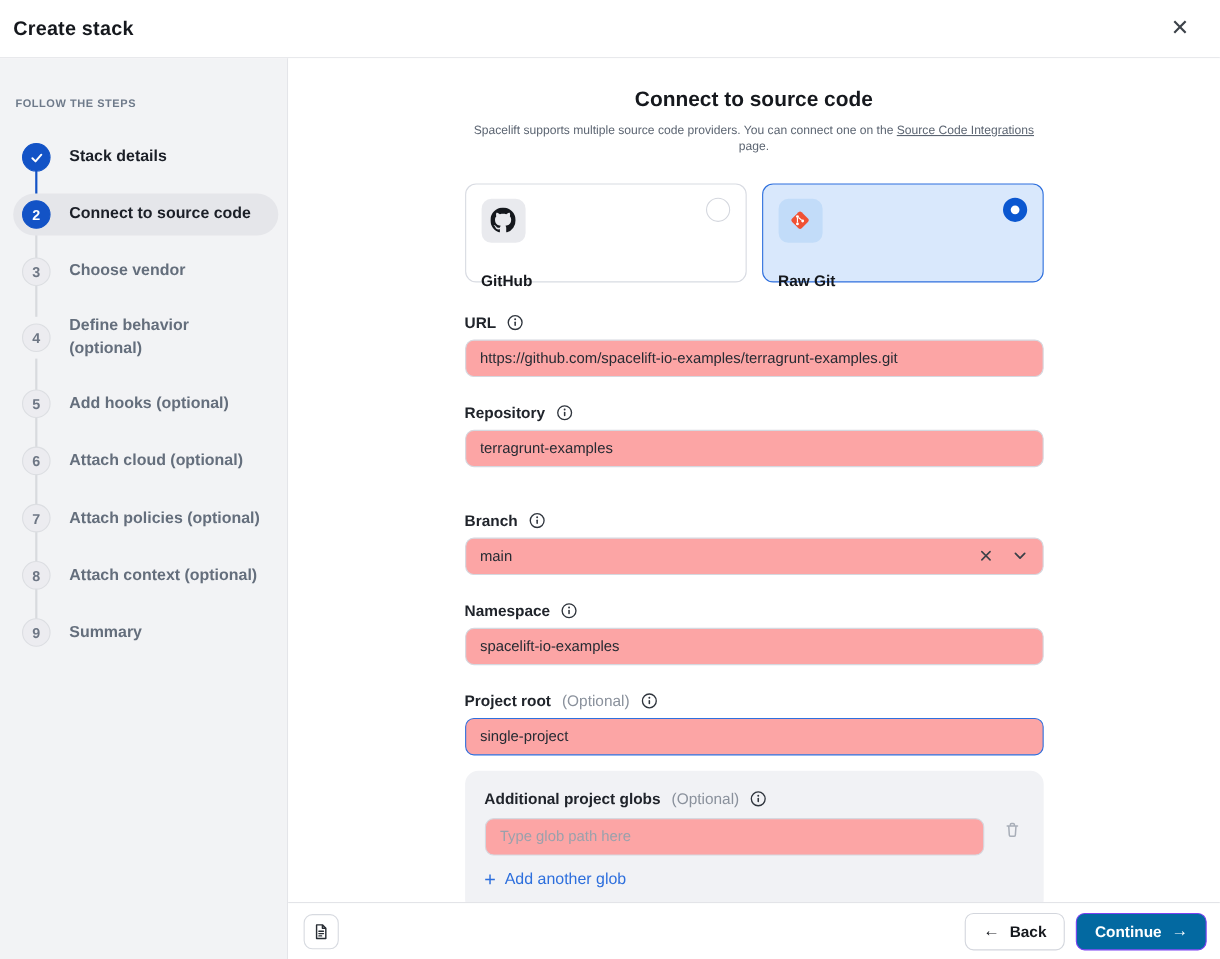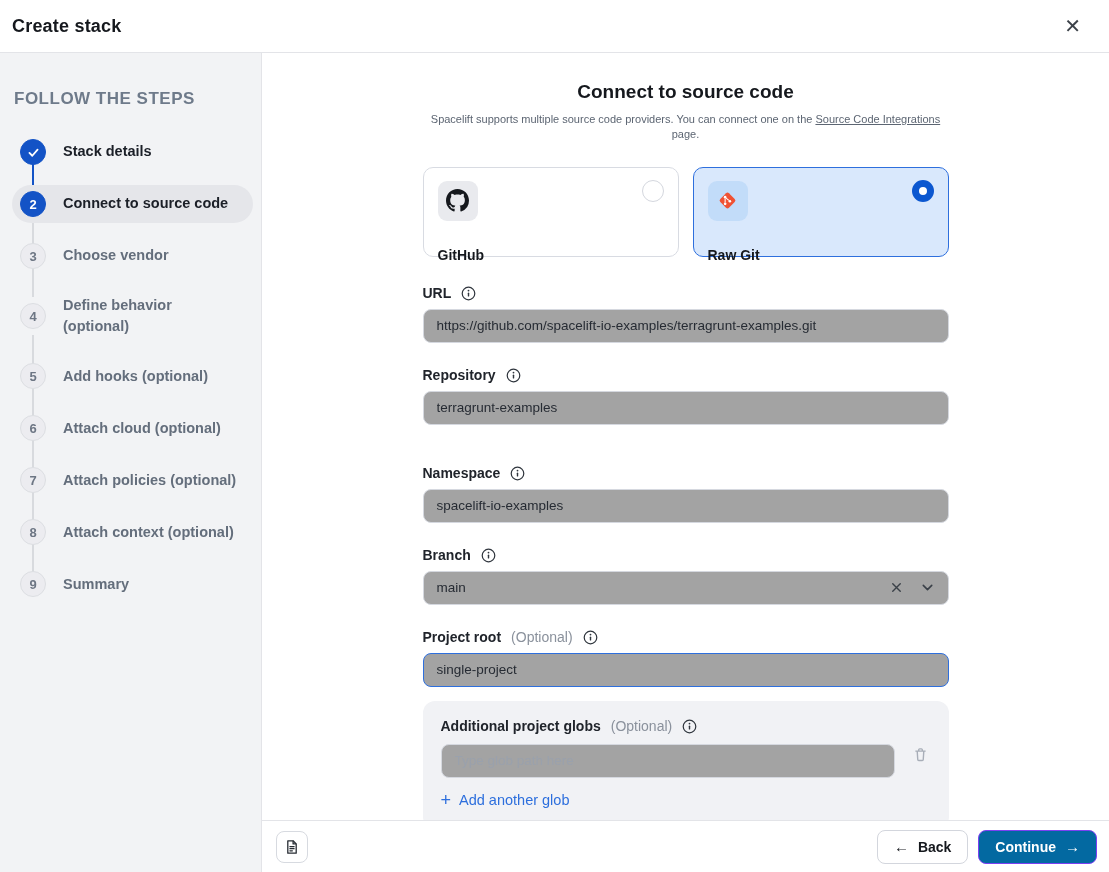--- a/index.html
+++ b/index.html
@@ -31,21 +31,21 @@
   
   .sidebar {
     width: 262px; flex: 0 0 262px;
     background: #f2f3f5;
     border-right: 1px solid #e3e4e8;
     padding: 0 16px 0 20px;
     overflow: hidden;
   }
   .sidebar-heading {
     margin: 36px 0 30px -6px;
-    font-size: 17px; font-weight: bold; letter-spacing: .5px;
+    font-size: 10px; font-weight: bold; letter-spacing: .5px;
     color: #6e7a8a;
   }
   .steps { }
   .step { position: relative; padding-bottom: 26px; cursor: pointer; }
   .step:last-child { padding-bottom: 0; }
   .step::after {
     content: ""; position: absolute; left: 12px; bottom: -2px;
     width: 2px; height: 30px; background: #d8dade; z-index: 0;
   }
   .step:last-child::after { display: none; }
@@ -109,21 +109,21 @@
   .field.gap-sm { margin-bottom: 14px; }
   .label-row { display: flex; align-items: flex-end; gap: 10px; margin-bottom: 8px; }
   .label-row .lbl { font-size: 14px; font-weight: bold; color: #20242b; }
   .label-row .opt { font-size: 14px; color: #8a919c; }
   .info { display: inline-flex; cursor: pointer; }
   .text-input {
     width: 100%; height: 34px;
     border: 1px solid #d5d8df; border-radius: 8px;
     padding: 0 13px; font-size: 13.5px; color: #262b33;
     font-family: "Liberation Sans", sans-serif;
-    background: #a3a3a3; outline: none;
+    background: #fca5a5; outline: none;
   }
   .text-input::placeholder { color: #9aa1ac; }
   .text-input.focused { border: 1.6px solid #2e6fdd; }
   .combo { position: relative; }
   .combo .text-input { padding-right: 74px; }
   .combo-icons {
     position: absolute; right: 12px; top: 0; bottom: 0;
     display: flex; align-items: center; gap: 12px;
   }
   .icon-btn { border: none; background: transparent; cursor: pointer; display: flex; padding: 2px; }
@@ -309,34 +309,20 @@
               <span class="lbl">Repository</span>
               <span class="info">
                 <svg viewBox="0 0 16 16" width="15" height="15">
                     <circle cx="8" cy="8" r="6.7" fill="none" stroke="#2f353d" stroke-width="1.3"></circle>
                     <rect x="7.25" y="7" width="1.5" height="4.3" rx="0.75" fill="#2f353d"></rect>
                     <circle cx="8" cy="4.9" r="0.95" fill="#2f353d"></circle>
                   </svg>
               </span>
             </div>
             <input class="text-input" type="text" value="terragrunt-examples" style="">
-          </div>
-
-          <div class="field">
-            <div class="label-row">
-              <span class="lbl">Namespace</span>
-              <span class="info">
-                <svg viewBox="0 0 16 16" width="15" height="15">
-                    <circle cx="8" cy="8" r="6.7" fill="none" stroke="#2f353d" stroke-width="1.3"></circle>
-                    <rect x="7.25" y="7" width="1.5" height="4.3" rx="0.75" fill="#2f353d"></rect>
-                    <circle cx="8" cy="4.9" r="0.95" fill="#2f353d"></circle>
-                  </svg>
-              </span>
-            </div>
-            <input class="text-input" type="text" value="spacelift-io-examples" style="">
           </div>
 
           <div class="field">
             <div class="label-row">
               <span class="lbl">Branch</span>
               <span class="info">
                 <svg viewBox="0 0 16 16" width="15" height="15">
                     <circle cx="8" cy="8" r="6.7" fill="none" stroke="#2f353d" stroke-width="1.3"></circle>
                     <rect x="7.25" y="7" width="1.5" height="4.3" rx="0.75" fill="#2f353d"></rect>
                     <circle cx="8" cy="4.9" r="0.95" fill="#2f353d"></circle>
@@ -351,20 +337,34 @@
                       <path d="M4 4 12 12 M12 4 4 12" stroke="#3a4048" stroke-width="1.5" stroke-linecap="round"></path>
                     </svg>
                 </button>
                 <button class="icon-btn">
                   <svg viewBox="0 0 16 16" width="15" height="15">
                       <path d="M3.5 5.8 8 10.3 12.5 5.8" stroke="#3a4048" stroke-width="1.7" fill="none" stroke-linecap="round" stroke-linejoin="round"></path>
                     </svg>
                 </button>
               </span>
             </div>
+          </div>
+
+          <div class="field">
+            <div class="label-row">
+              <span class="lbl">Namespace</span>
+              <span class="info">
+                <svg viewBox="0 0 16 16" width="15" height="15">
+                    <circle cx="8" cy="8" r="6.7" fill="none" stroke="#2f353d" stroke-width="1.3"></circle>
+                    <rect x="7.25" y="7" width="1.5" height="4.3" rx="0.75" fill="#2f353d"></rect>
+                    <circle cx="8" cy="4.9" r="0.95" fill="#2f353d"></circle>
+                  </svg>
+              </span>
+            </div>
+            <input class="text-input" type="text" value="spacelift-io-examples" style="">
           </div>
 
           <div class="field gap-sm">
             <div class="label-row">
               <span class="lbl">Project root</span>
               <span class="opt">(Optional)</span>
               <span class="info">
                 <svg viewBox="0 0 16 16" width="15" height="15">
                     <circle cx="8" cy="8" r="6.7" fill="none" stroke="#2f353d" stroke-width="1.3"></circle>
                     <rect x="7.25" y="7" width="1.5" height="4.3" rx="0.75" fill="#2f353d"></rect>

